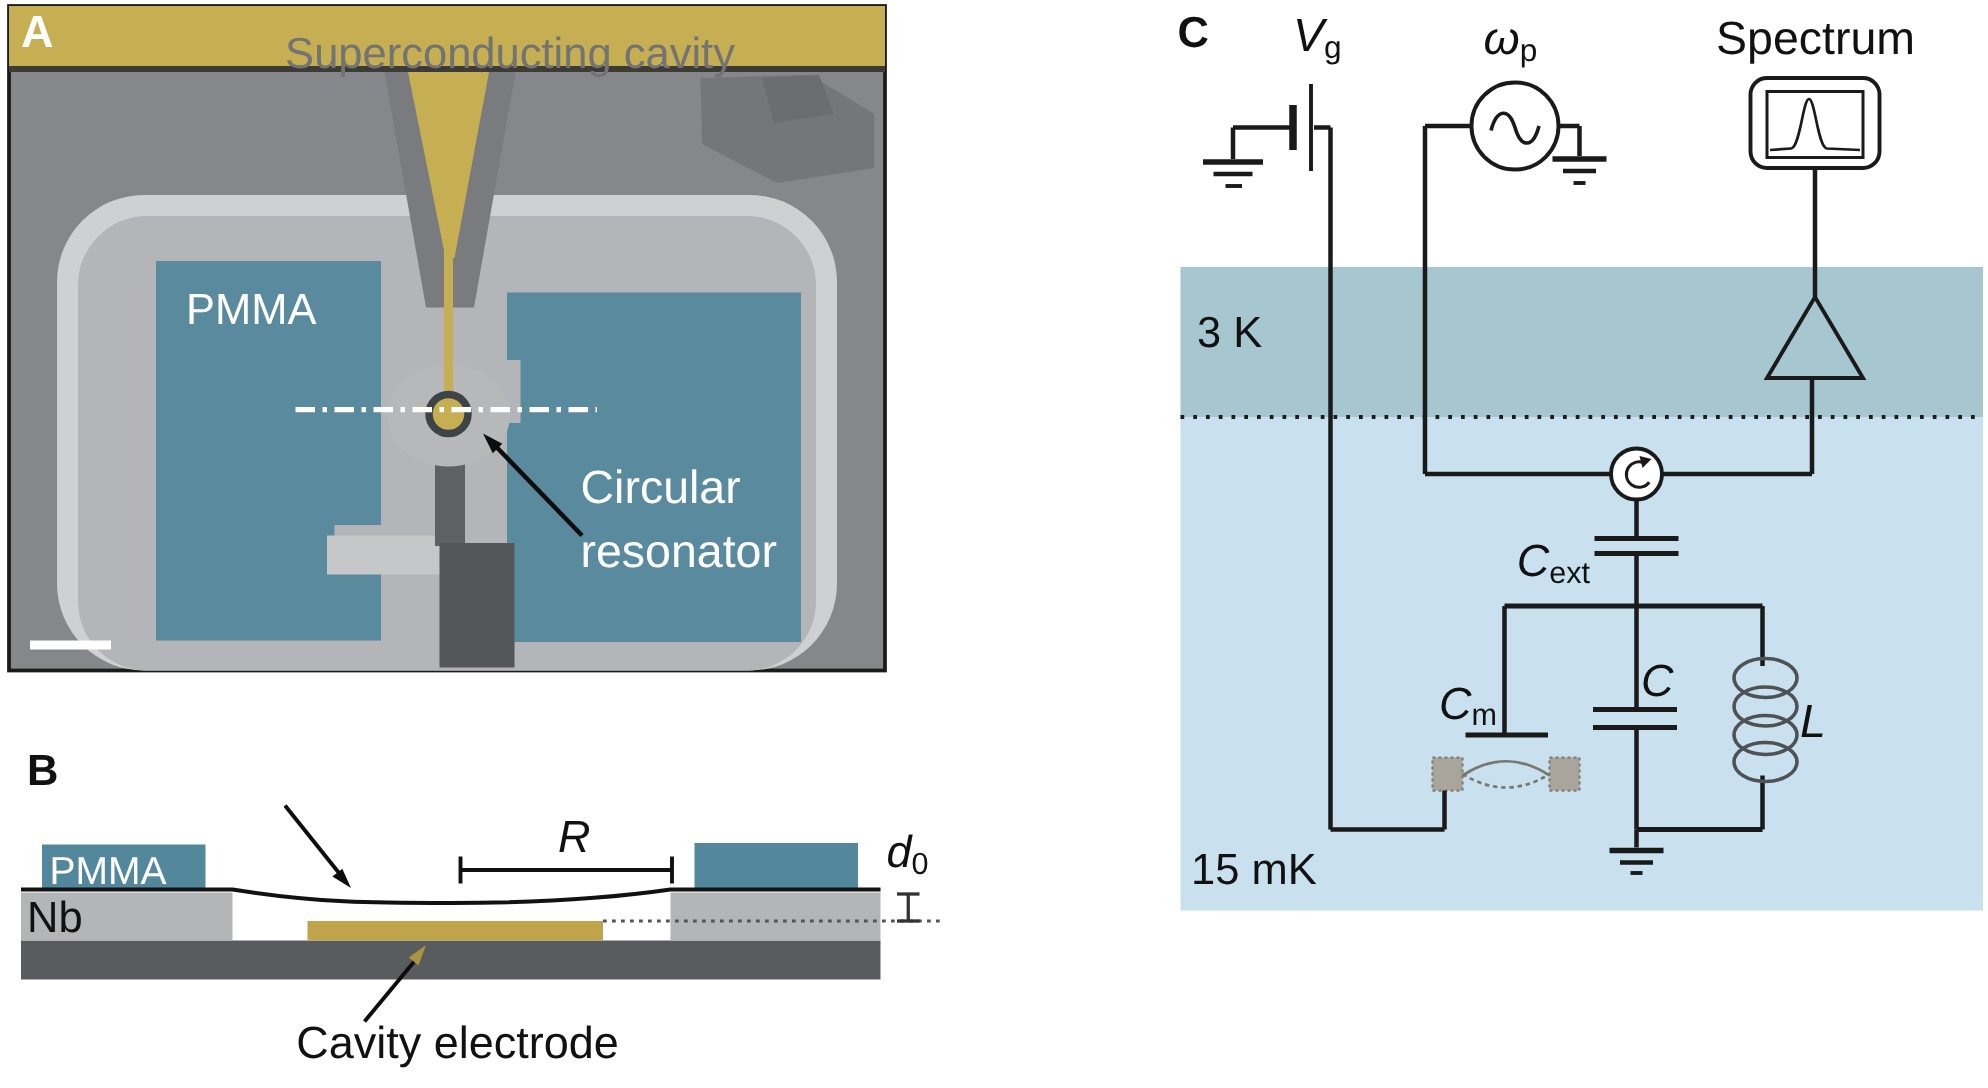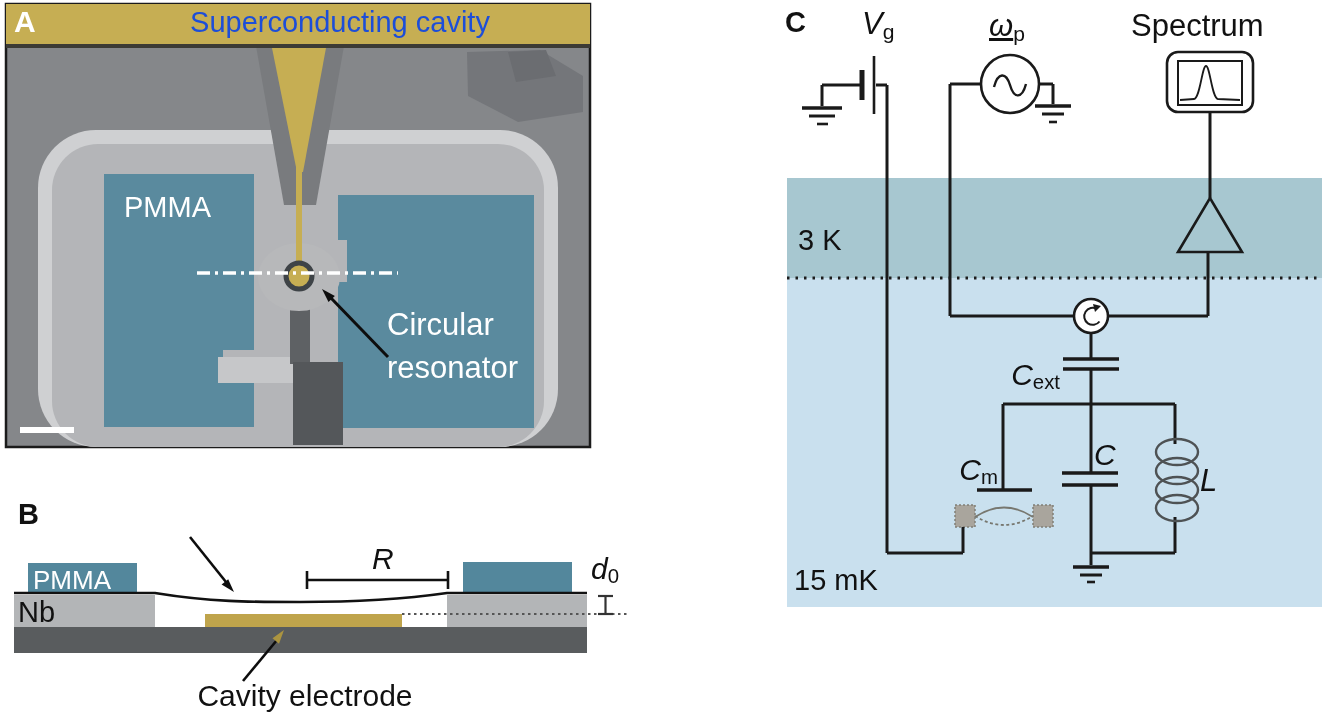--- a/index.html
+++ b/index.html
@@ -61,21 +61,21 @@
       <line x1="197" y1="273" x2="398" y2="273" stroke="#ffffff" stroke-width="3.5" stroke-dasharray="13 5 3 5"></line>
 
       <g>
         <line x1="388" y1="357" x2="330" y2="297" stroke="#0d0d0d" stroke-width="3"></line>
         <polygon points="322,289 334.9,295.9 328.5,302.1" fill="#0d0d0d"></polygon>
       </g>
 
       <rect x="20" y="427" width="54" height="6" fill="#ffffff"></rect>
     </svg>
     <div class="lbl white bold f30" style="left:14px;top:5px;">A</div>
-    <div class="lbl f29 center" style="left:90px;top:6px;width:500px;color:#1d4ed8;">Superconducting cavity</div>
+    <div class="lbl f29 center" style="left:90px;top:20px;width:500px;color:#737373;">Superconducting cavity</div>
     <div class="lbl white f29" style="left:124px;top:191px;">PMMA</div>
     <div class="lbl white f31 annotation-block" style="left:387px;top:303px;">
       <span>Circular</span>
       <span>resonator</span>
     </div>
   </div>
 
   <div class="panel" style="left:0;top:478px;width:660px;height:247px;">
     <svg width="660" height="247">
 
@@ -220,23 +220,23 @@
         <rect x="253" y="505" width="20" height="22" fill="#a9a59d" stroke="#807f77" stroke-width="1.5" stroke-dasharray="2 2"></rect>
         <path d="M195,517 Q224,498 253,517" fill="none" stroke="#77776f" stroke-width="1.8"></path>
         <path d="M195,516 Q224,534 253,516" fill="none" stroke="#77776f" stroke-width="1.8" stroke-dasharray="3 2.5"></path>
         <line x1="183" y1="527" x2="183" y2="553" stroke="var(--wire)" stroke-width="3"></line>
         <line x1="107" y1="553" x2="183" y2="553" stroke="var(--wire)" stroke-width="3"></line>
       </g>
     </svg>
 
     <div class="lbl bold f29" style="left:5px;top:6px;">C</div>
     <div class="lbl f31" style="left:71px;top:6px;margin-left:11px;"><span class="it">V</span><span class="sub">g</span></div>
-    <div class="lbl f31" style="left:209px;top:8px;text-decoration:underline;"><span class="it">ω</span><span class="sub">p</span></div>
-    <div class="lbl f31" style="left:351px;top:8px;">Spectrum</div>
-    <div class="lbl f29" style="left:18px;top:224px;">3 K</div>
+    <div class="lbl f31" style="left:209px;top:8px;"><span class="it">ω</span><span class="sub">p</span></div>
+    <div class="lbl f31" style="left:364px;top:8px;">Spectrum</div>
+    <div class="lbl f29" style="left:18px;top:206px;">3 K</div>
     <div class="lbl f29" style="left:14px;top:564px;">15 mK</div>
     <div class="lbl f30 right" style="left:212px;top:342px;width:68px;"><span class="it">C</span><span class="sub">ext</span></div>
     <div class="lbl f30 right" style="left:166px;top:437px;width:52px;"><span class="it">C</span><span class="sub">m</span></div>
     <div class="lbl it f30" style="left:314px;top:438px;">C</div>
     <div class="lbl it f31" style="left:420px;top:463px;">L</div>
   </div>
 
 </div>
 
 </body></html>

